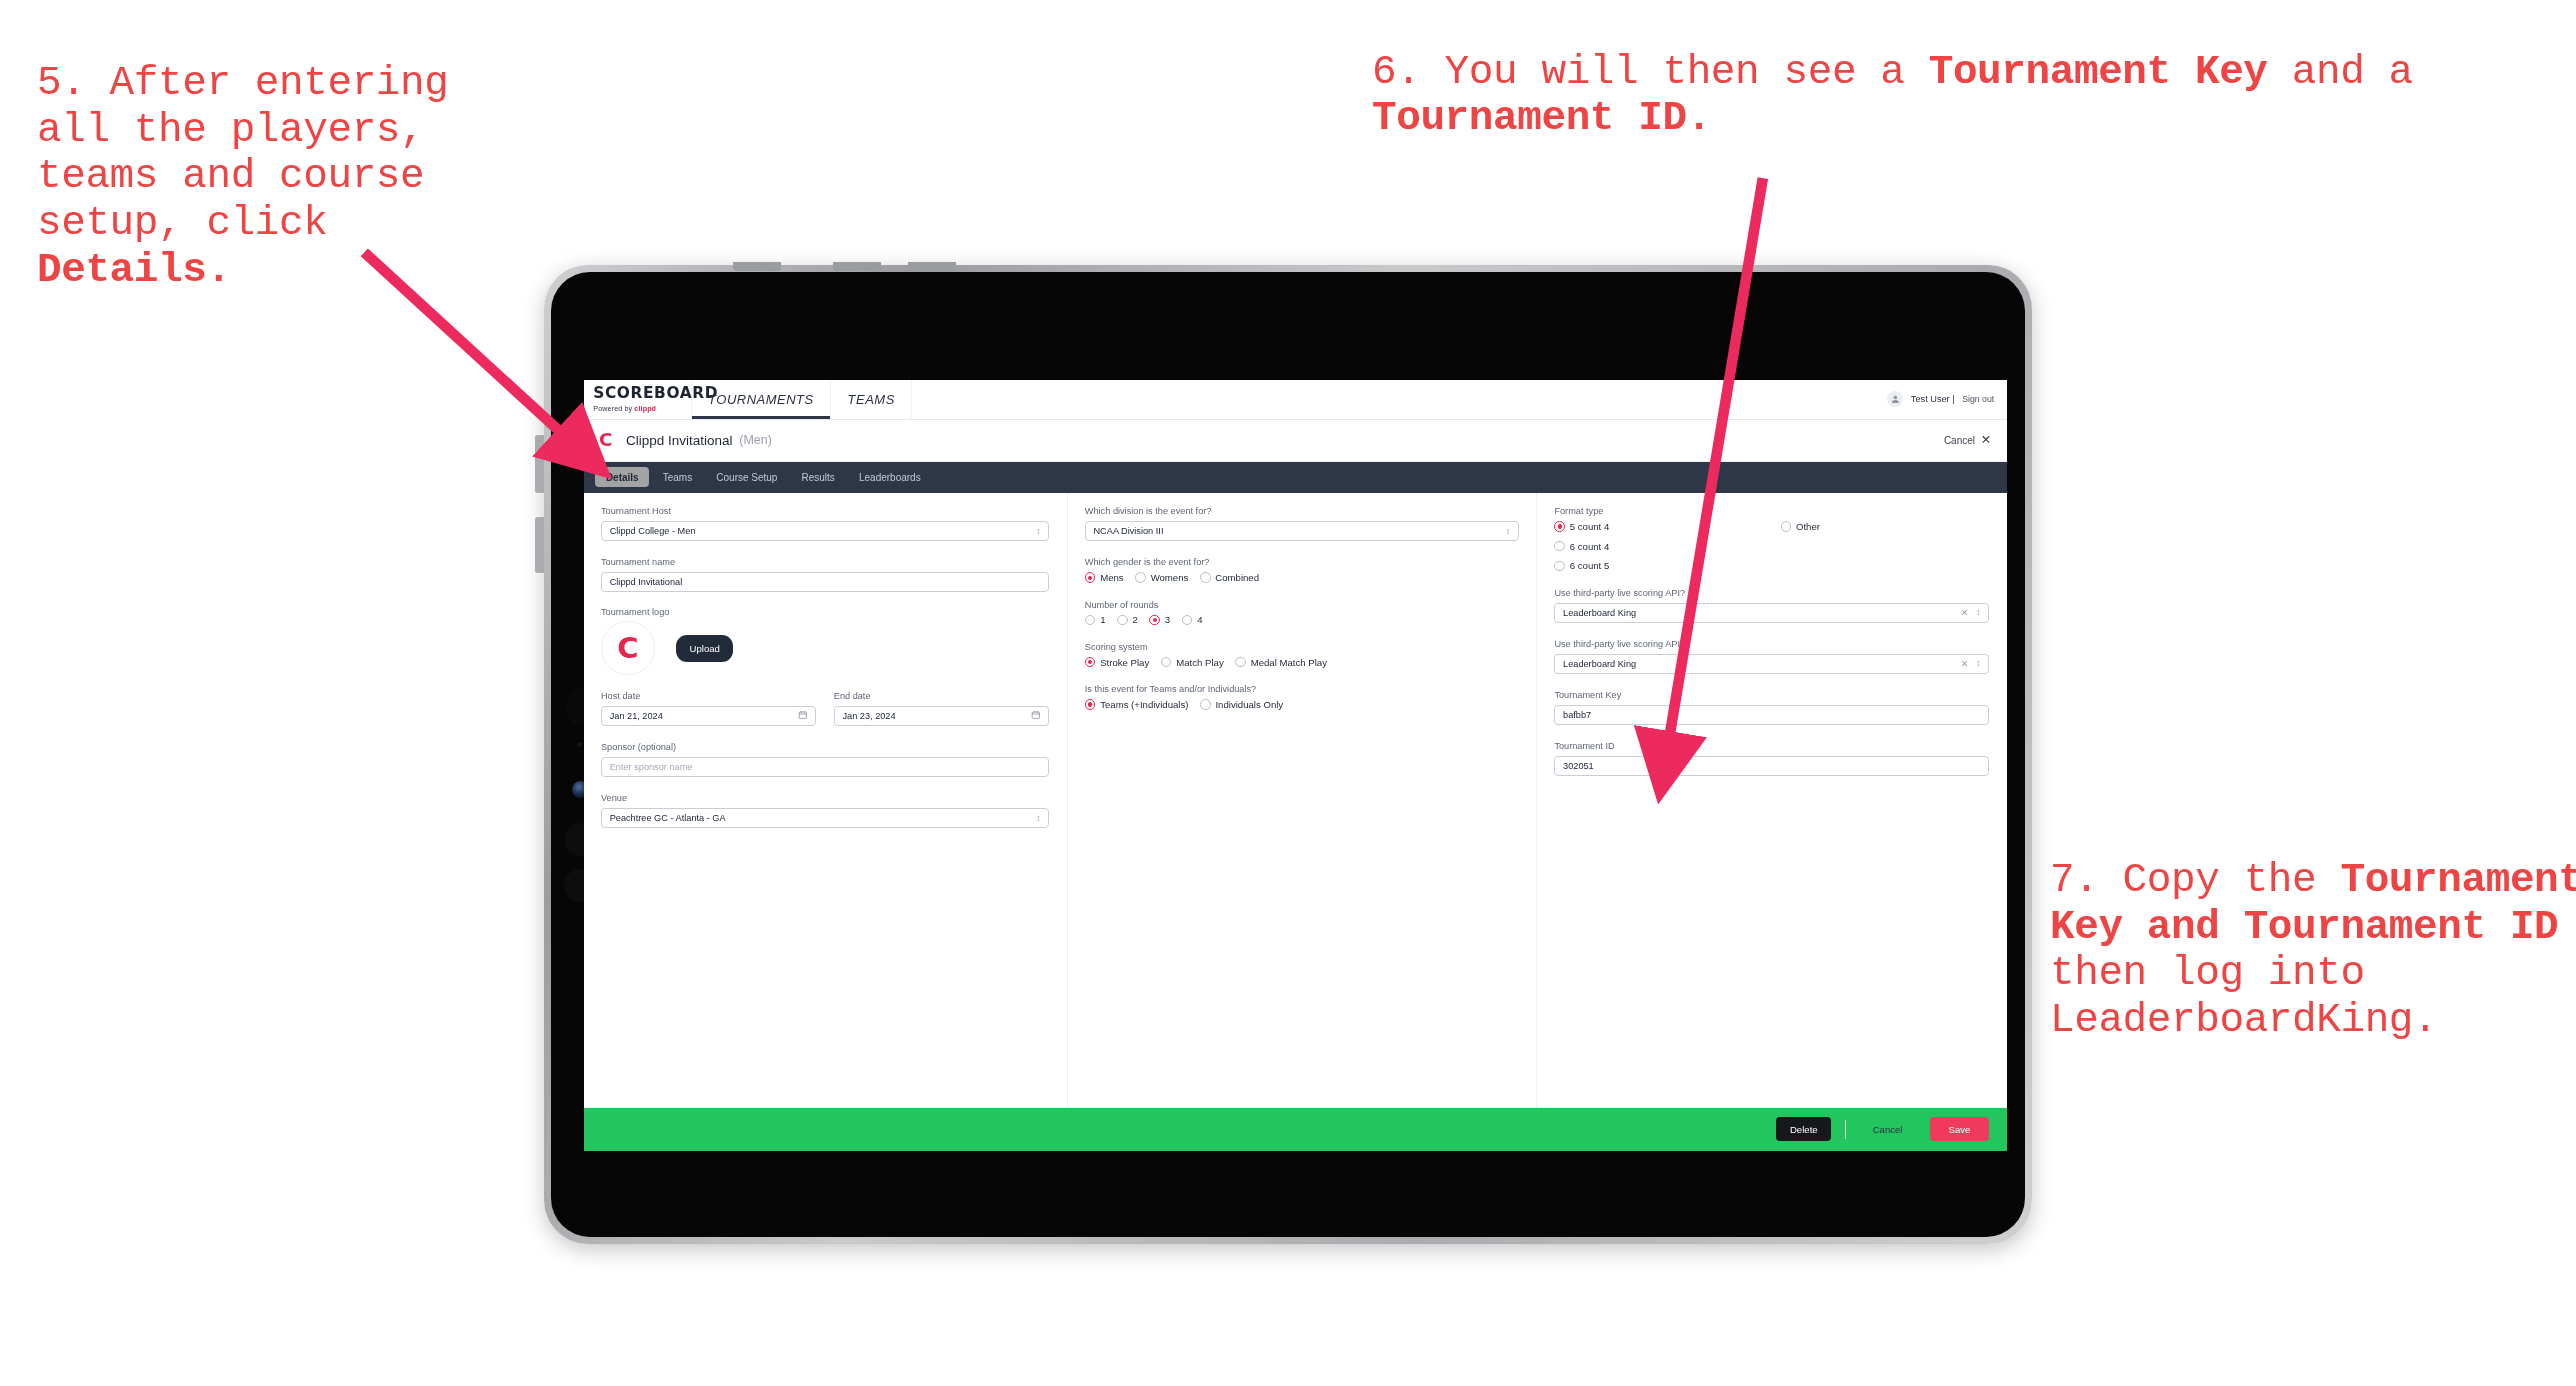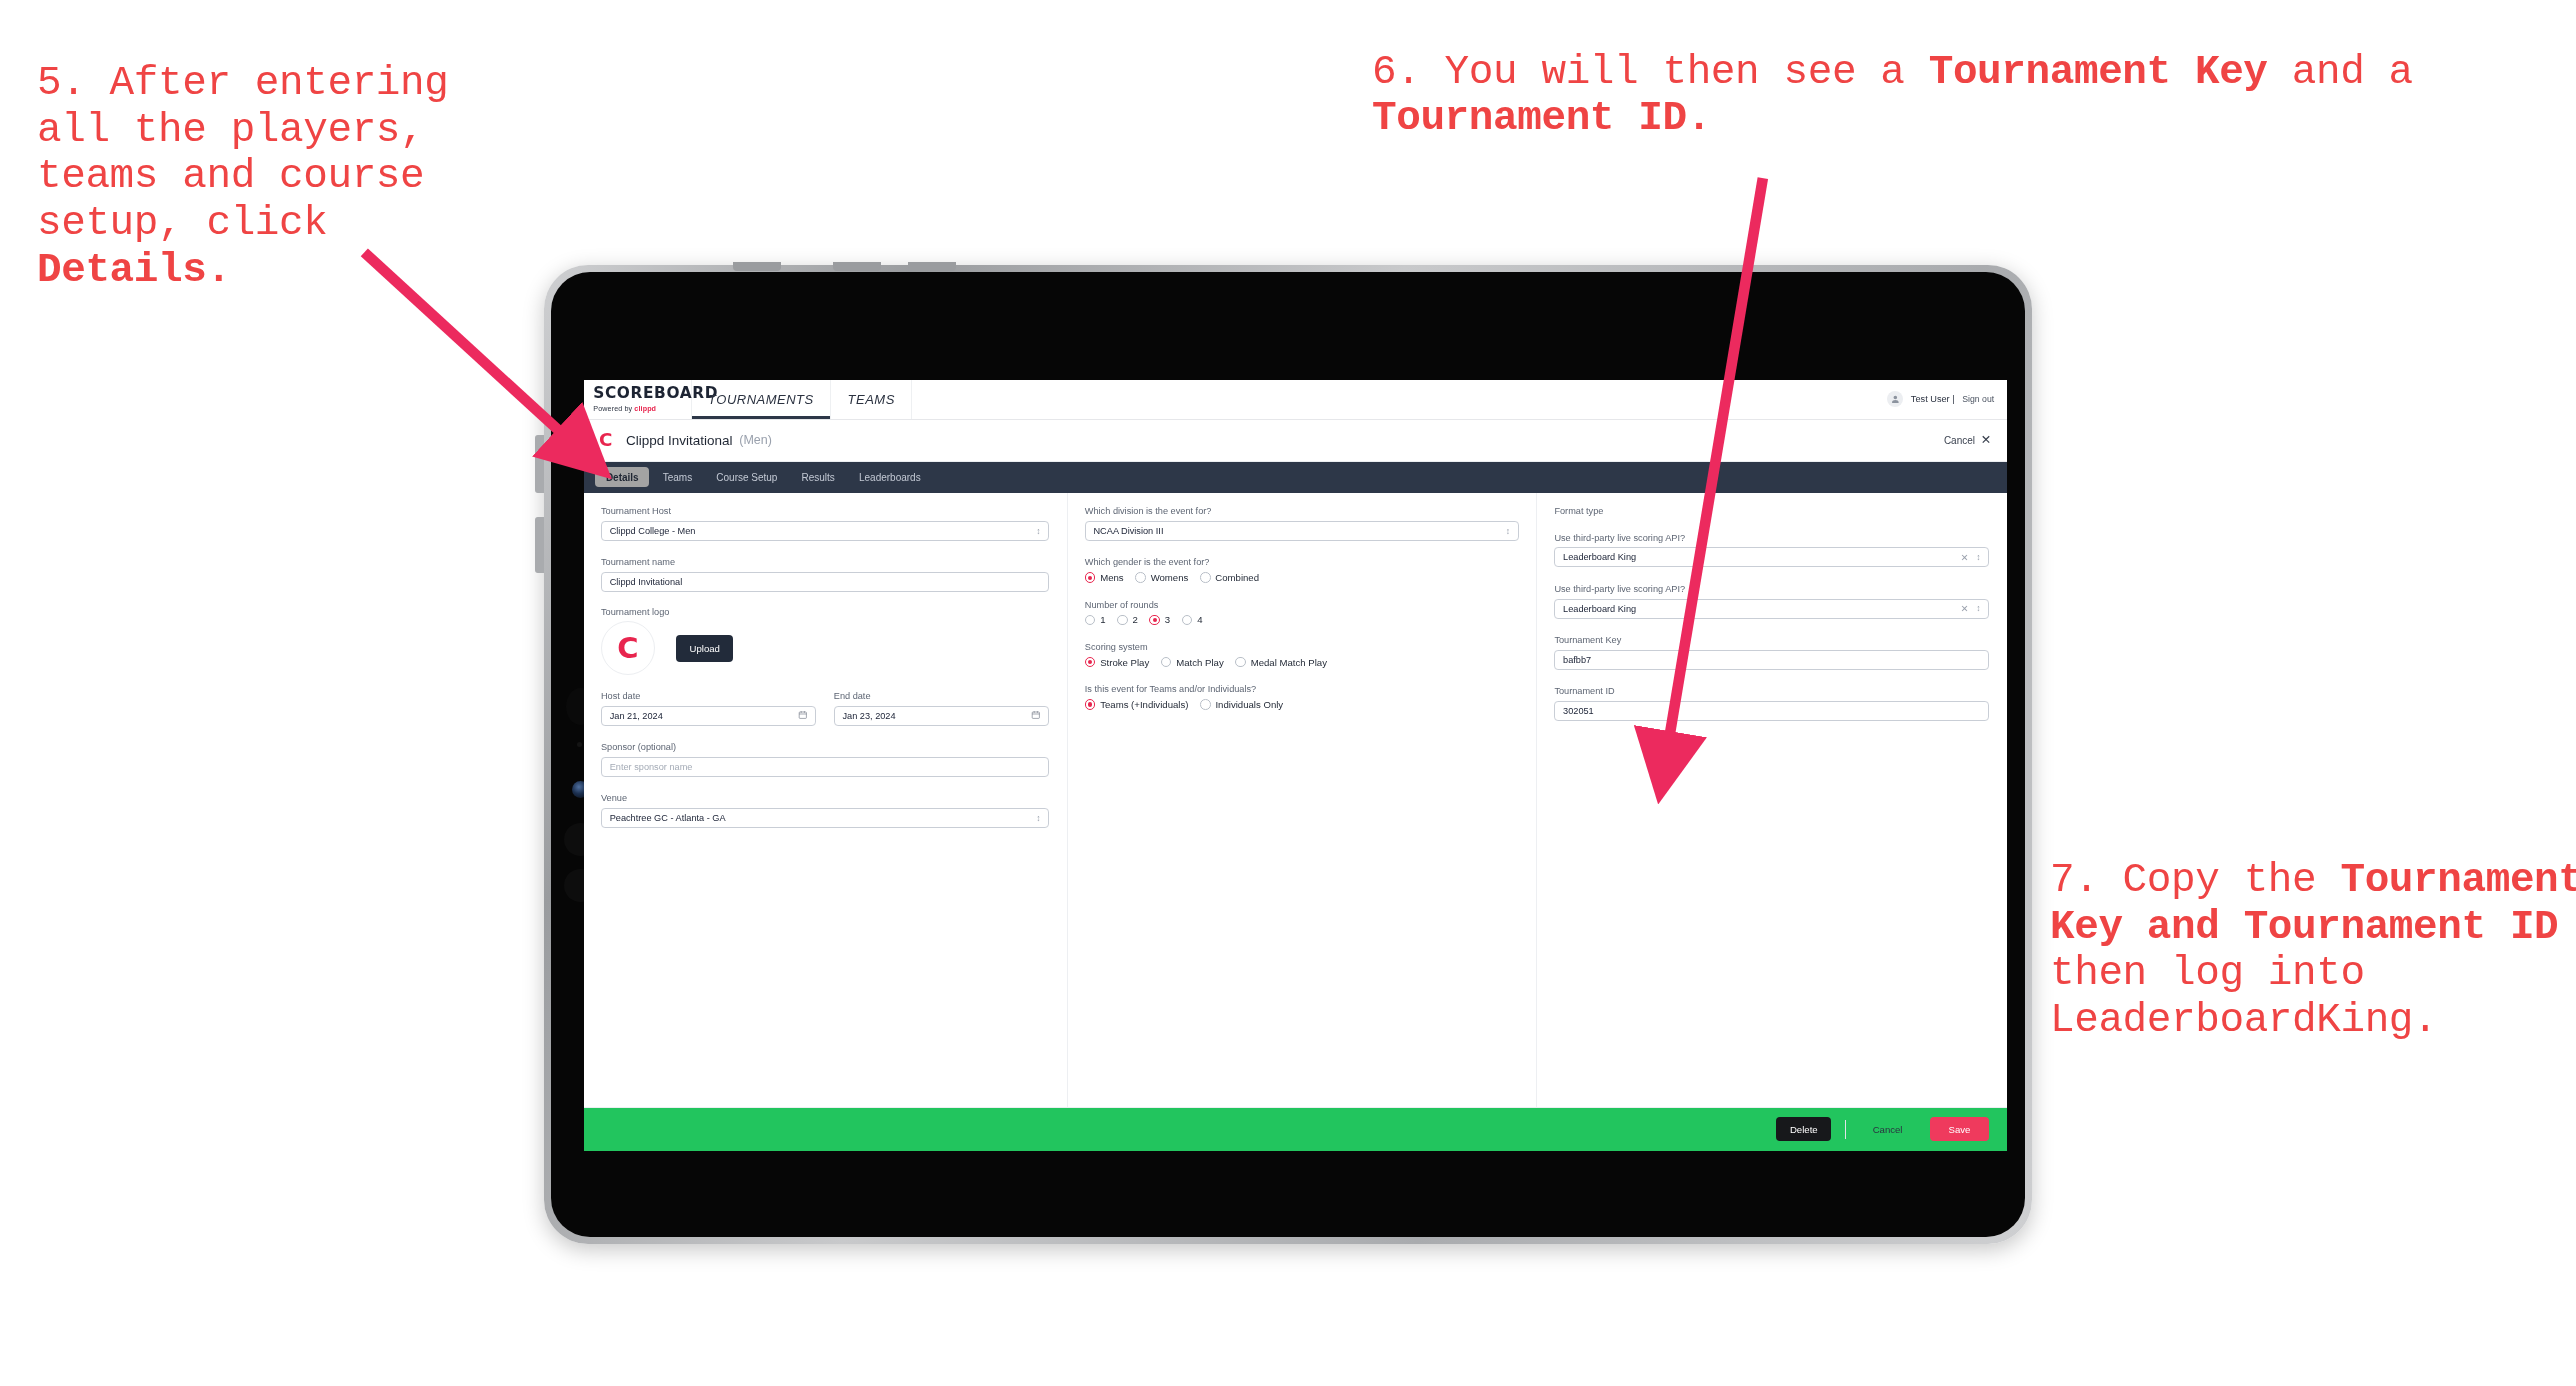--- a/index.html
+++ b/index.html
@@ -94,21 +94,21 @@
          font-size:9.2px; color:#20273a; padding:0 7.7px; display:flex; align-items:center; font-family:"Liberation Sans", sans-serif; }
   .inp.ph { color:#a4abb6; }
   .inp .val { flex:1; }
   .chev { color:#9aa1ad; font-size:8.7px; line-height:1; }
   .xclr { color:#9aa1ad; font-size:9.6px; margin-right:7.7px; }
   .cal svg { width:9.6px; height:9.6px; stroke:#5d6573; fill:none; stroke-width:1.4; }
 
   .logo-row { display:flex; align-items:center; gap:21px; margin-top:1.9px; }
   .logo-circle { width:54px; height:54px; border-radius:50%; border:1px solid #eceef1; display:flex; align-items:center; justify-content:center; }
   .logo-circle span { font-size:29px; font-weight:800; color:#e8254e; font-family:"DejaVu Sans", sans-serif; line-height:1; }
-  .upload-btn { background:#222b3a; color:#fff; font-size:9.6px; border:none; border-radius:4px; padding:7.7px 13.5px; cursor:pointer; font-family:"Liberation Sans", sans-serif; }
+  .upload-btn { background:#222b3a; color:#fff; font-size:9.6px; border:none; border-radius:11px; padding:7.7px 13.5px; cursor:pointer; font-family:"Liberation Sans", sans-serif; }
 
   .dates { display:flex; gap:17.3px; }
   .dates > div { flex:1; }
 
   .radio-row { display:flex; align-items:center; gap:11.6px; flex-wrap:wrap; }
   .radio { display:flex; align-items:center; gap:4.8px; cursor:pointer; font-size:9.6px; color:#1f2633; }
   .rdot { width:10.6px; height:10.6px; border-radius:50%; border:1.3px solid #b9bfc8; background:#fff; flex:none; position:relative; }
   .radio.on .rdot { border-color:#e8254e; }
   .radio.on .rdot::after { content:""; position:absolute; left:2.3px; top:2.3px; width:4.3px; height:4.3px; border-radius:50%; background:#e8254e; }
 
@@ -323,20 +323,42 @@
                 </div>
               <div class="radio">
                   <span class="rdot"></span>
                   <span>Individuals Only</span>
                 </div>
             </div>
           </div>
 
           <div class="col col-3">
             <label class="fl">Format type</label>
+            <div class="fmt-grid">
+              <div class="fmt-left">
+                <div class="radio on">
+                    <span class="rdot"></span>
+                    <span>5 count 4</span>
+                  </div>
+                <div class="radio">
+                    <span class="rdot"></span>
+                    <span>6 count 4</span>
+                  </div>
+                <div class="radio">
+                    <span class="rdot"></span>
+                    <span>6 count 5</span>
+                  </div>
+              </div>
+              <div class="fmt-right">
+                <div class="radio">
+                    <span class="rdot"></span>
+                    <span>Other</span>
+                  </div>
+              </div>
+            </div>
 
             <label class="fl sp">Use third-party live scoring API?</label>
             <div class="inp">
               <span class="val">Leaderboard King</span>
               <span class="xclr">✕</span>
               <span class="chev">↕</span>
             </div>
 
             <label class="fl sp">Use third-party live scoring API?</label>
             <div class="inp">

